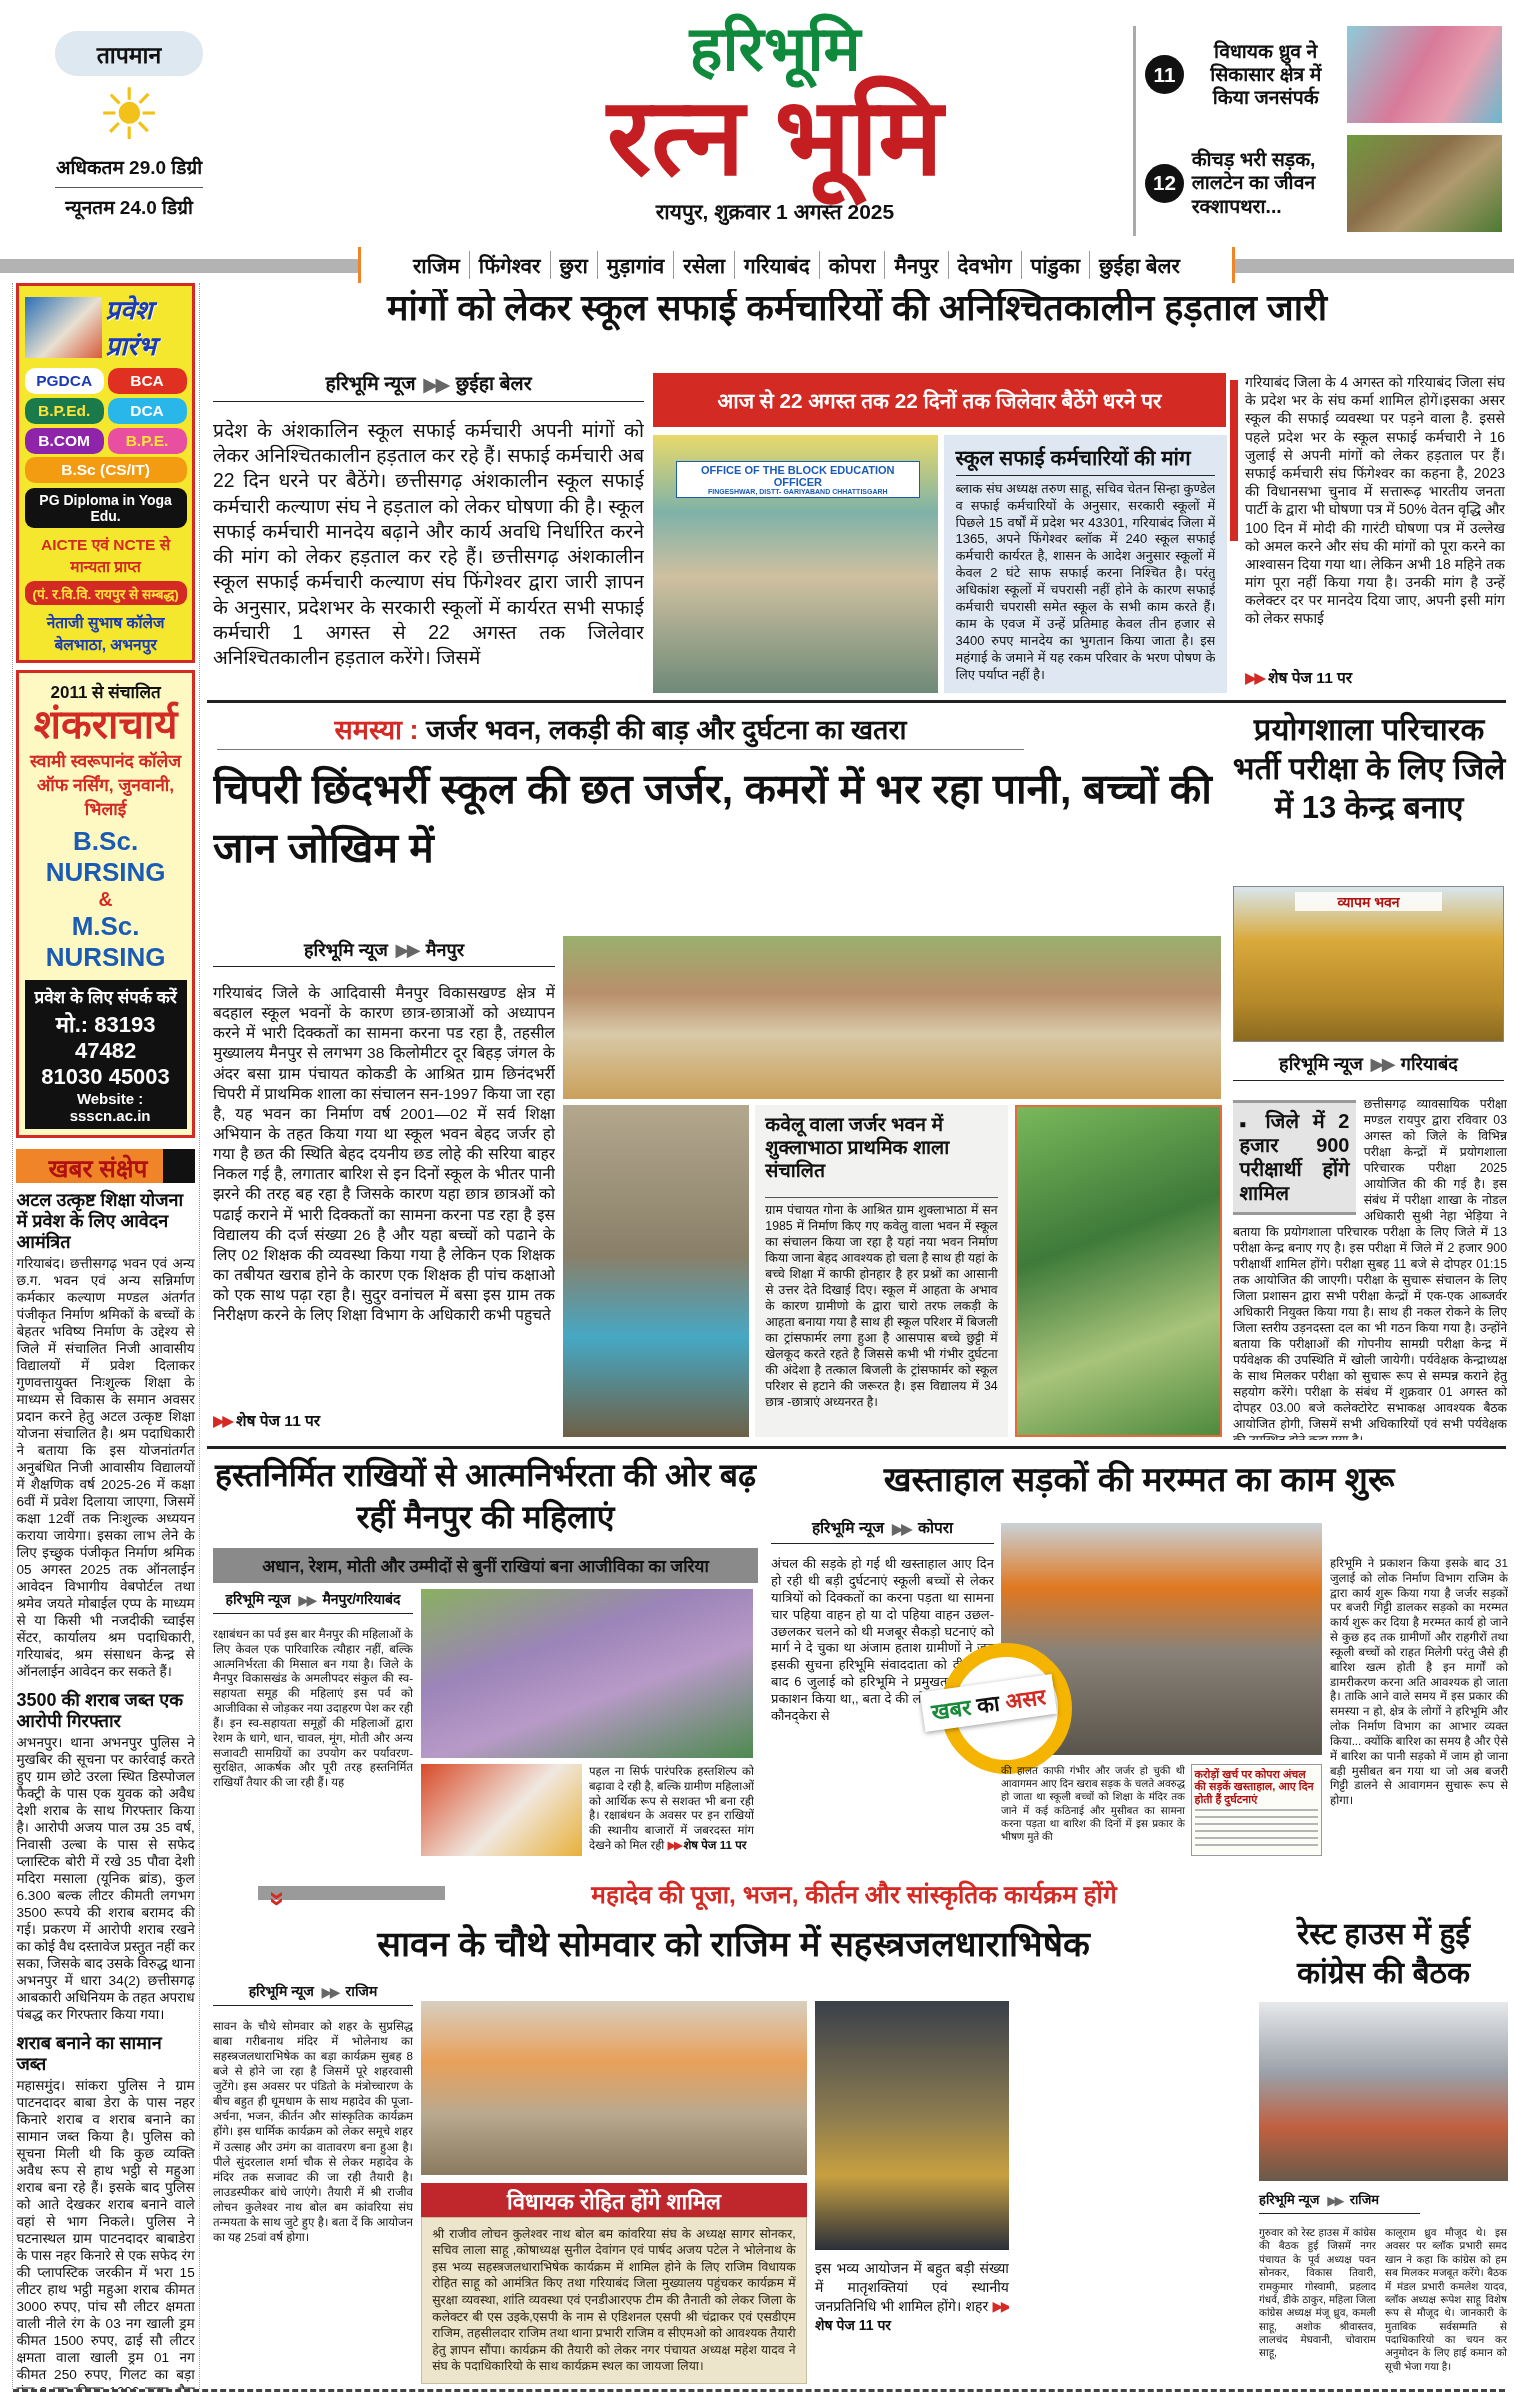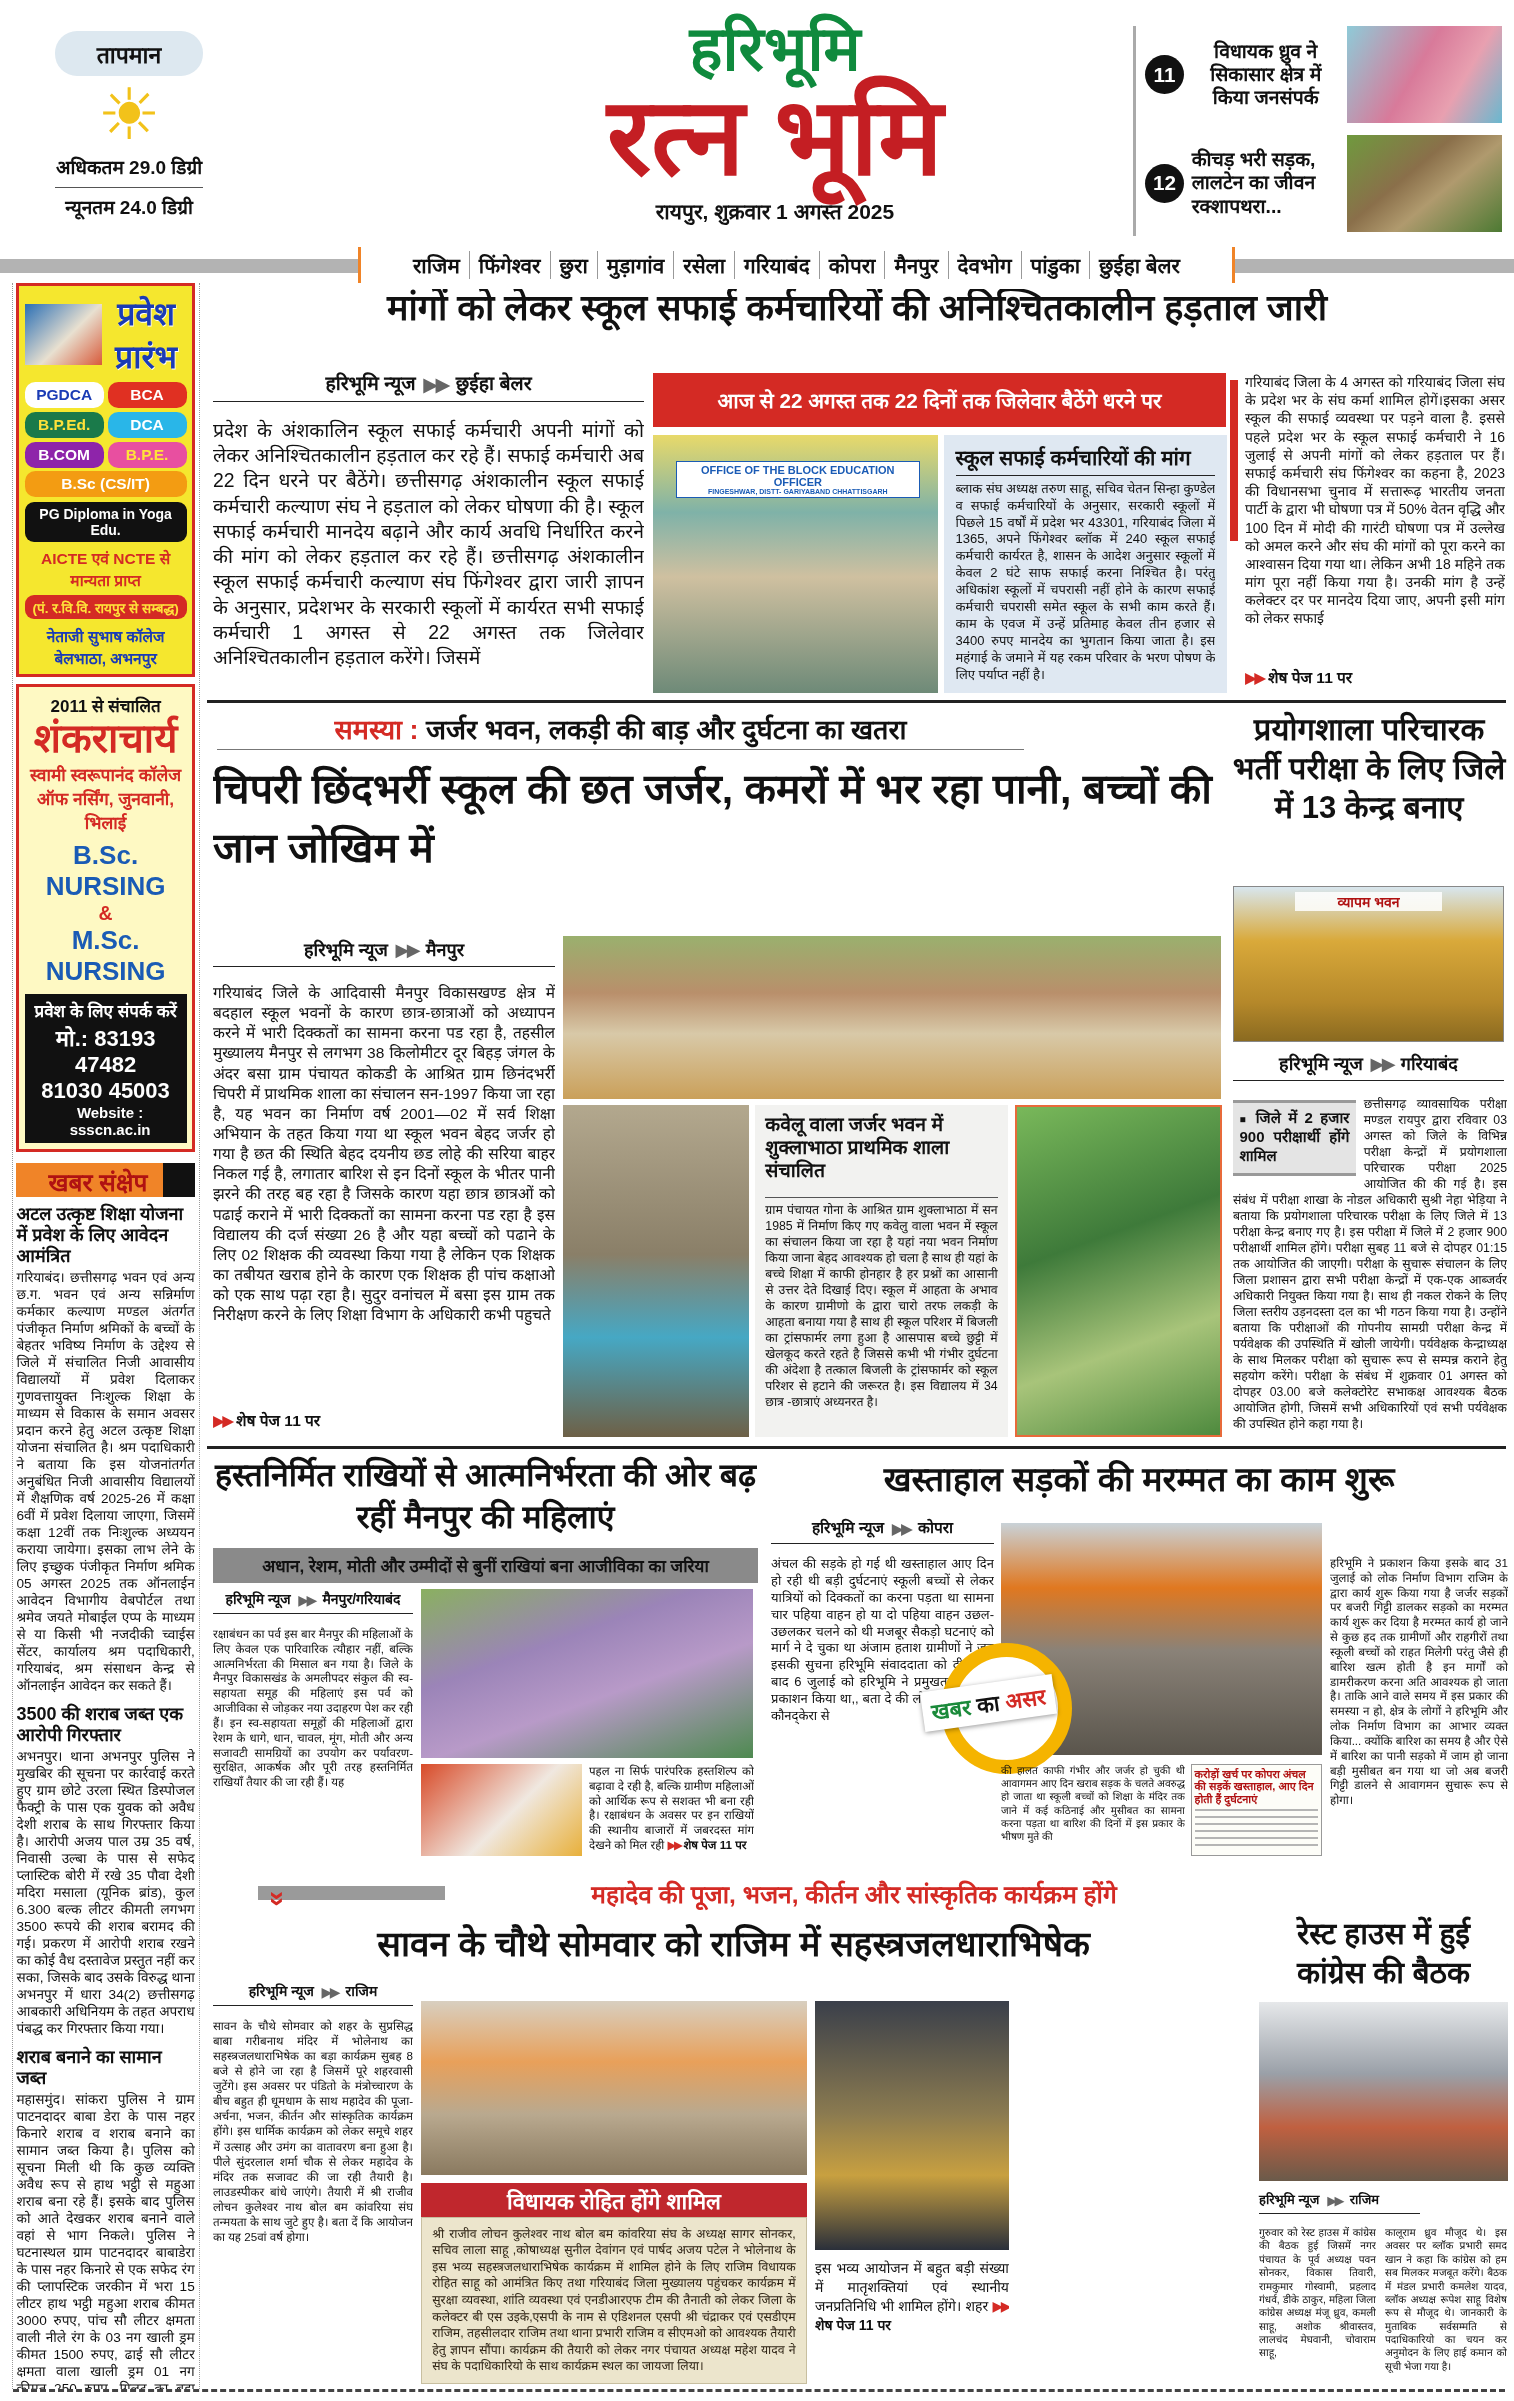--- a/index.html
+++ b/index.html
@@ -77,21 +77,21 @@
       <span class="nav-item">पांडुका</span>
       <span class="nav-item">छुईहा बेलर</span>
     </div>
   </div>
 
   <div class="ab ov" style="left:11.6px;top:283px;width:188px;height:2106px;border-left:1.9px dotted #999;border-right:1.9px dotted #999;padding:0 3.9px;box-sizing:border-box;">
 
     <div style="background:#f5e72e;border:3.2px solid #d42a24;padding:5.2px;box-sizing:border-box;">
       <div style="display:flex;gap:3.9px;align-items:center;">
         <div class="ph" style="width:77px;height:61px;background:linear-gradient(135deg,#2a6fb5,#e8e0d0 55%,#d85a3a);"></div>
-        <div class="b" style="flex:1;text-align:center;font-size:32px;color:#1a3bb5;text-shadow:0.6px 0.6px 0 #fff;">प्रवेश प्रारंभ</div>
+        <div class="b" style="flex:1;font-size:26px;color:#1a3bb5;text-shadow:0.6px 0.6px 0 #fff;font-style:italic;">प्रवेश प्रारंभ</div>
       </div>
       <div style="display:grid;grid-template-columns:1fr 1fr;gap:3.9px;margin-top:5.2px;">
         <div class="pill c0">PGDCA</div>
         <div class="pill c1">BCA</div>
         <div class="pill c2">B.P.Ed.</div>
         <div class="pill c3">DCA</div>
         <div class="pill c4">B.COM</div>
         <div class="pill c5">B.P.E.</div>
         <div class="pill c6" style="grid-column:1 / span 2;">B.Sc (CS/IT)</div>
       </div>
@@ -206,21 +206,21 @@
   <div class="ab" style="left:1233px;top:1051px;width:271px;">
     <div class="byline" style="font-size:18px;">
       <span>हरिभूमि न्यूज</span>
       <span class="arr">▶▶</span>
       <span>गरियाबंद</span>
     </div>
   </div>
   <div class="ab bd ov" style="left:1233px;top:1097px;width:274px;height:343px;font-size:12.3px;line-height:1.3;">
     <div style="float:left;width:110px;margin:2.6px 7.7px 5.2px 0;background:#e4e4e4;border-top:3.9px solid #999;border-bottom:3.9px solid #999;padding:6.5px;">
       <span style="font-size:10.3px;">■</span>
-      <span class="b" style="font-size:15px;line-height:1.2;">जिले में 2 हजार 900 परीक्षार्थी होंगे शामिल</span>
+      <span class="b" style="font-size:20px;line-height:1.2;">जिले में 2 हजार 900 परीक्षार्थी होंगे शामिल</span>
     </div>
     <span>छत्तीसगढ़ व्यावसायिक परीक्षा मण्डल रायपुर द्वारा रविवार 03 अगस्त को जिले के विभिन्न परीक्षा केन्द्रों में प्रयोगशाला परिचारक परीक्षा 2025 आयोजित की की गई है। इस संबंध में परीक्षा शाखा के नोडल अधिकारी सुश्री नेहा भेड़िया ने बताया कि प्रयोगशाला परिचारक परीक्षा के लिए जिले में 13 परीक्षा केन्द्र बनाए गए है। इस परीक्षा में जिले में 2 हजार 900 परीक्षार्थी शामिल होंगे। परीक्षा सुबह 11 बजे से दोपहर 01:15 तक आयोजित की जाएगी। परीक्षा के सुचारू संचालन के लिए जिला प्रशासन द्वारा सभी परीक्षा केन्द्रों में एक-एक आब्जर्वर अधिकारी नियुक्त किया गया है। साथ ही नकल रोकने के लिए जिला स्तरीय उड़नदस्ता दल का भी गठन किया गया है। उन्होंने बताया कि परीक्षाओं की गोपनीय सामग्री परीक्षा केन्द्र में पर्यवेक्षक की उपस्थिति में खोली जायेगी। पर्यवेक्षक केन्द्राध्यक्ष के साथ मिलकर परीक्षा को सुचारू रूप से सम्पन्न कराने हेतु सहयोग करेंगे। परीक्षा के संबंध में शुक्रवार 01 अगस्त को दोपहर 03.00 बजे कलेक्टोरेट सभाकक्ष आवश्यक बैठक आयोजित होगी, जिसमें सभी अधिकारियों एवं सभी पर्यवेक्षक की उपस्थित होने कहा गया है।</span>
   </div>
 
   <div class="ab hr" style="left:207px;top:1446px;width:1299px;"></div>
 
   <div class="ab ct b" style="left:213px;top:1548px;width:545px;height:35px;background:#8a8a8a;color:#111;font-size:17px;display:flex;align-items:center;justify-content:center;">अधान, रेशम, मोती और उम्मीदों से बुनीं राखियां बना आजीविका का जरिया</div>
   <div class="ab ct b ov" style="left:213px;top:1455px;width:545px;height:88px;font-size:32px;line-height:1.3;">हस्तनिर्मित राखियों से आत्मनिर्भरता की ओर बढ़ रहीं मैनपुर की महिलाएं</div>
   <div class="ab" style="left:213px;top:1589px;width:200px;">
     <div class="byline" style="font-size:14px;">

